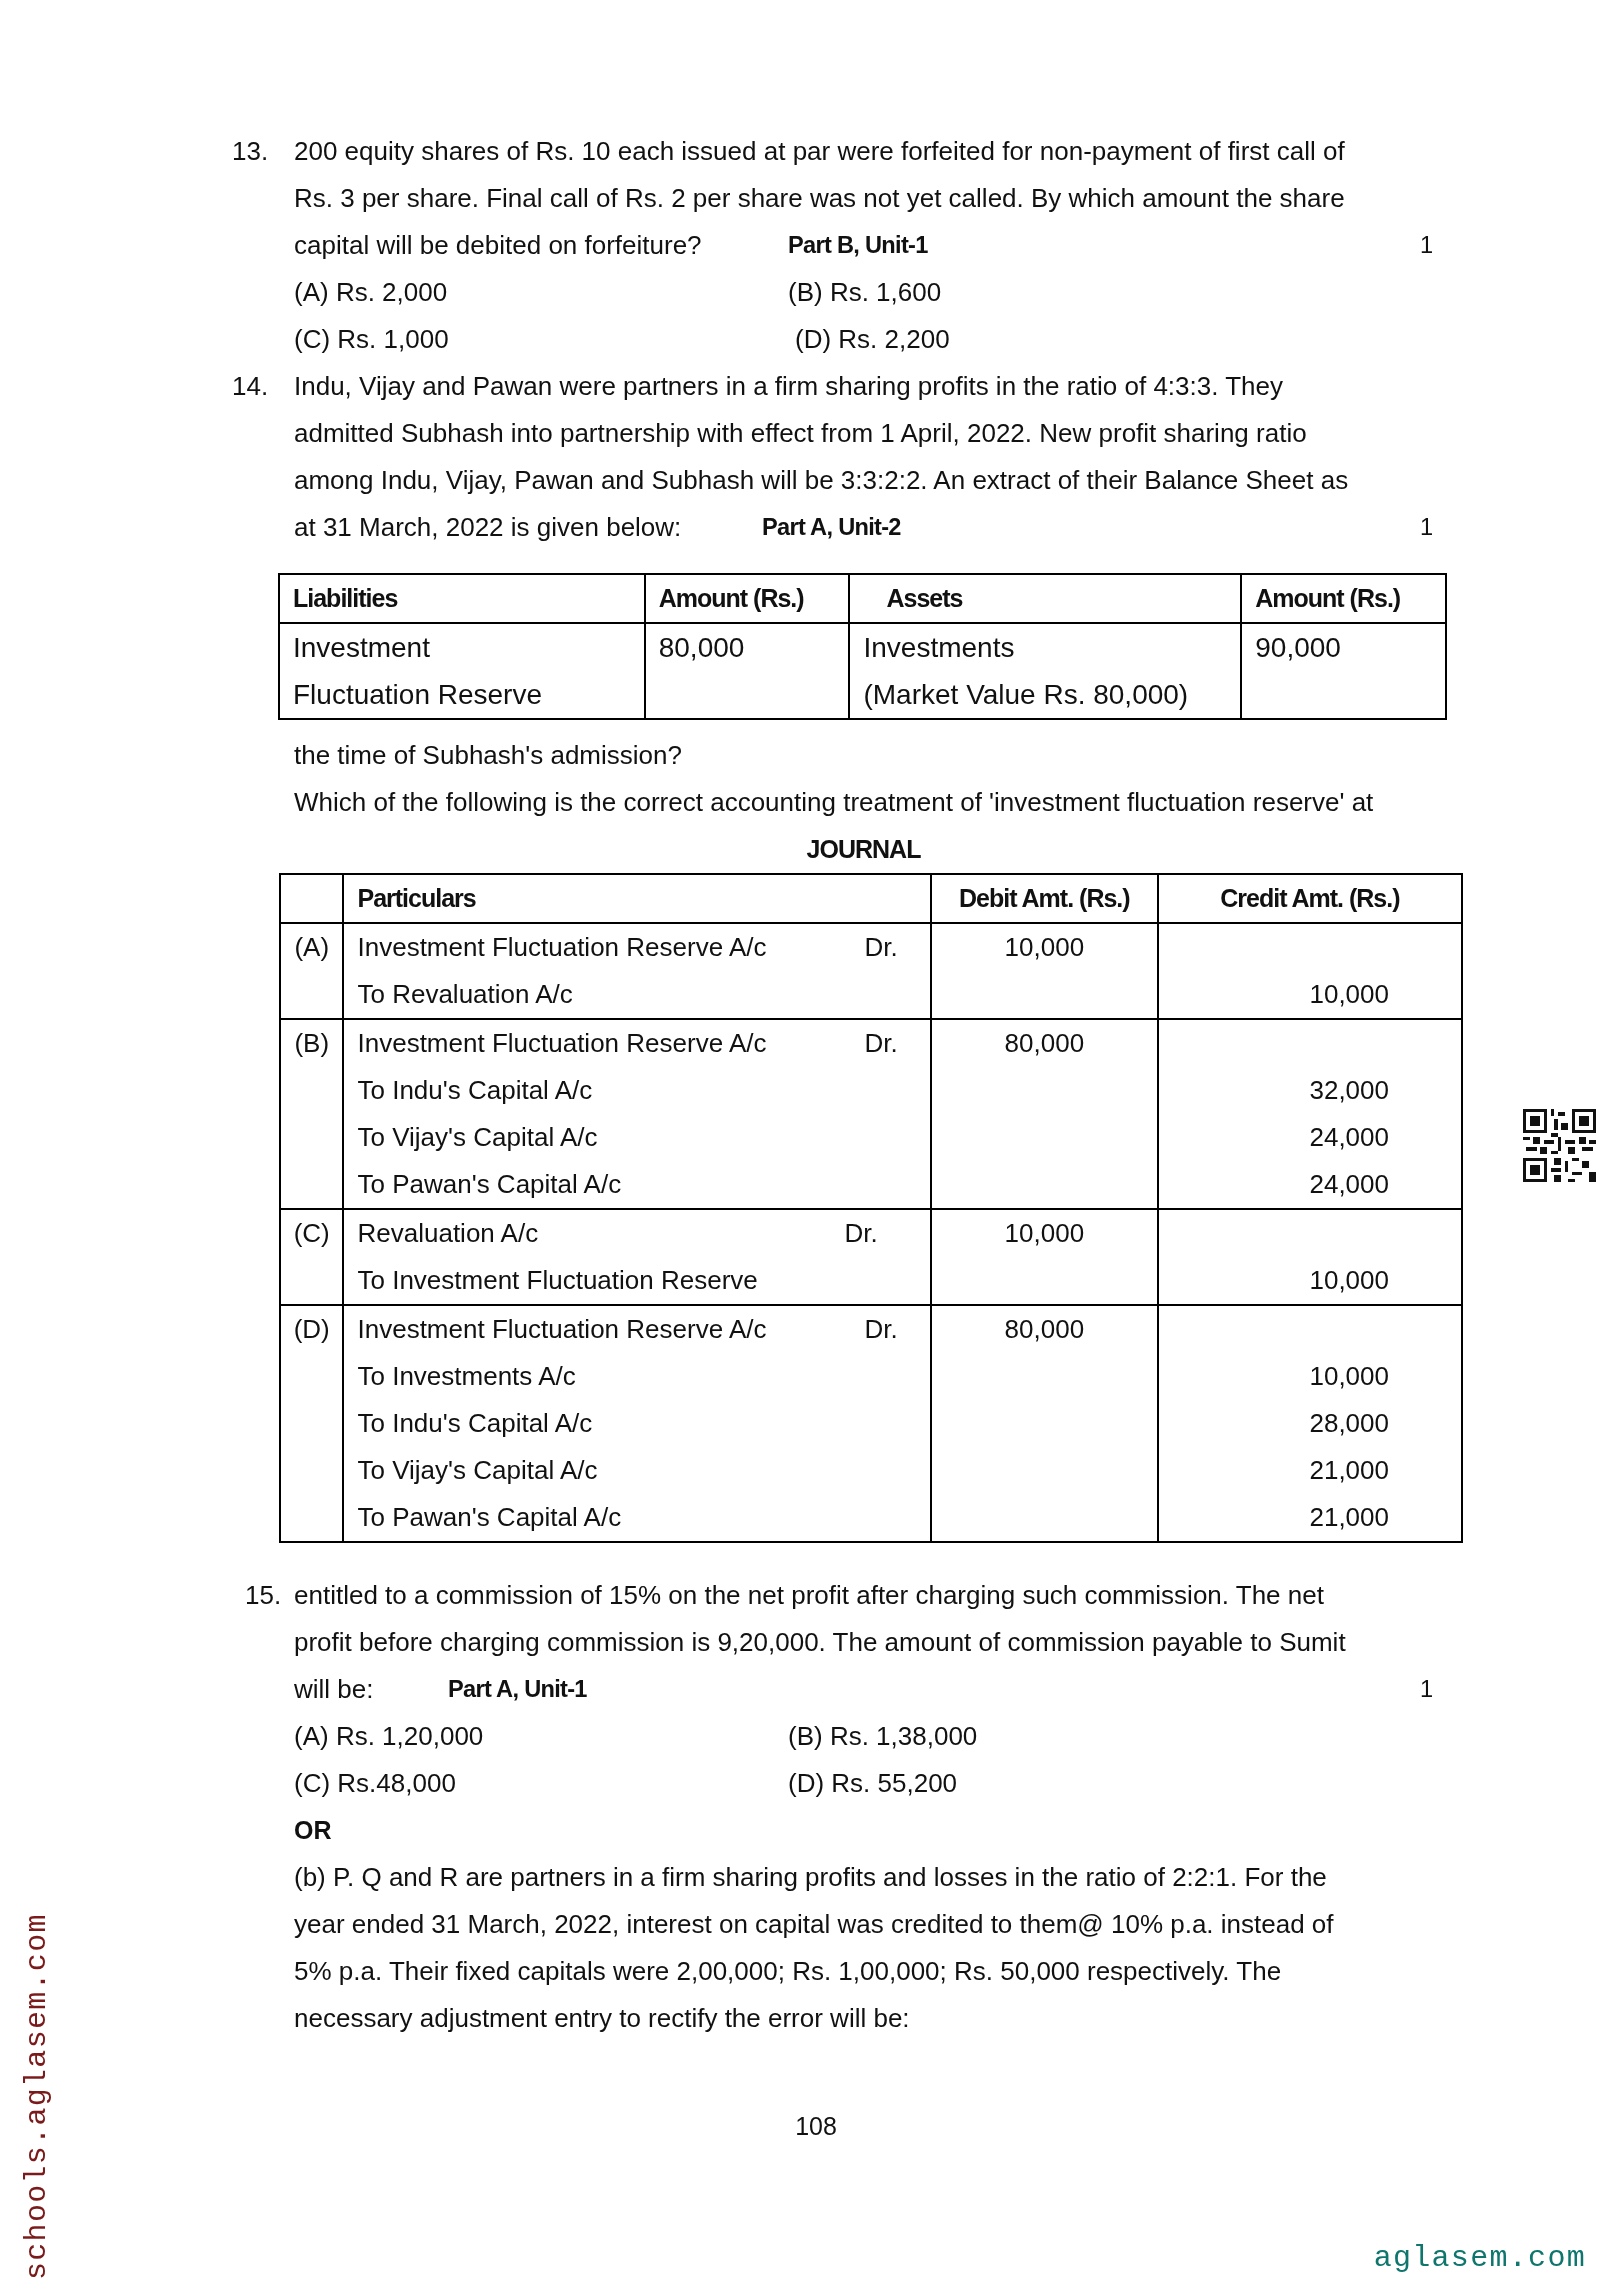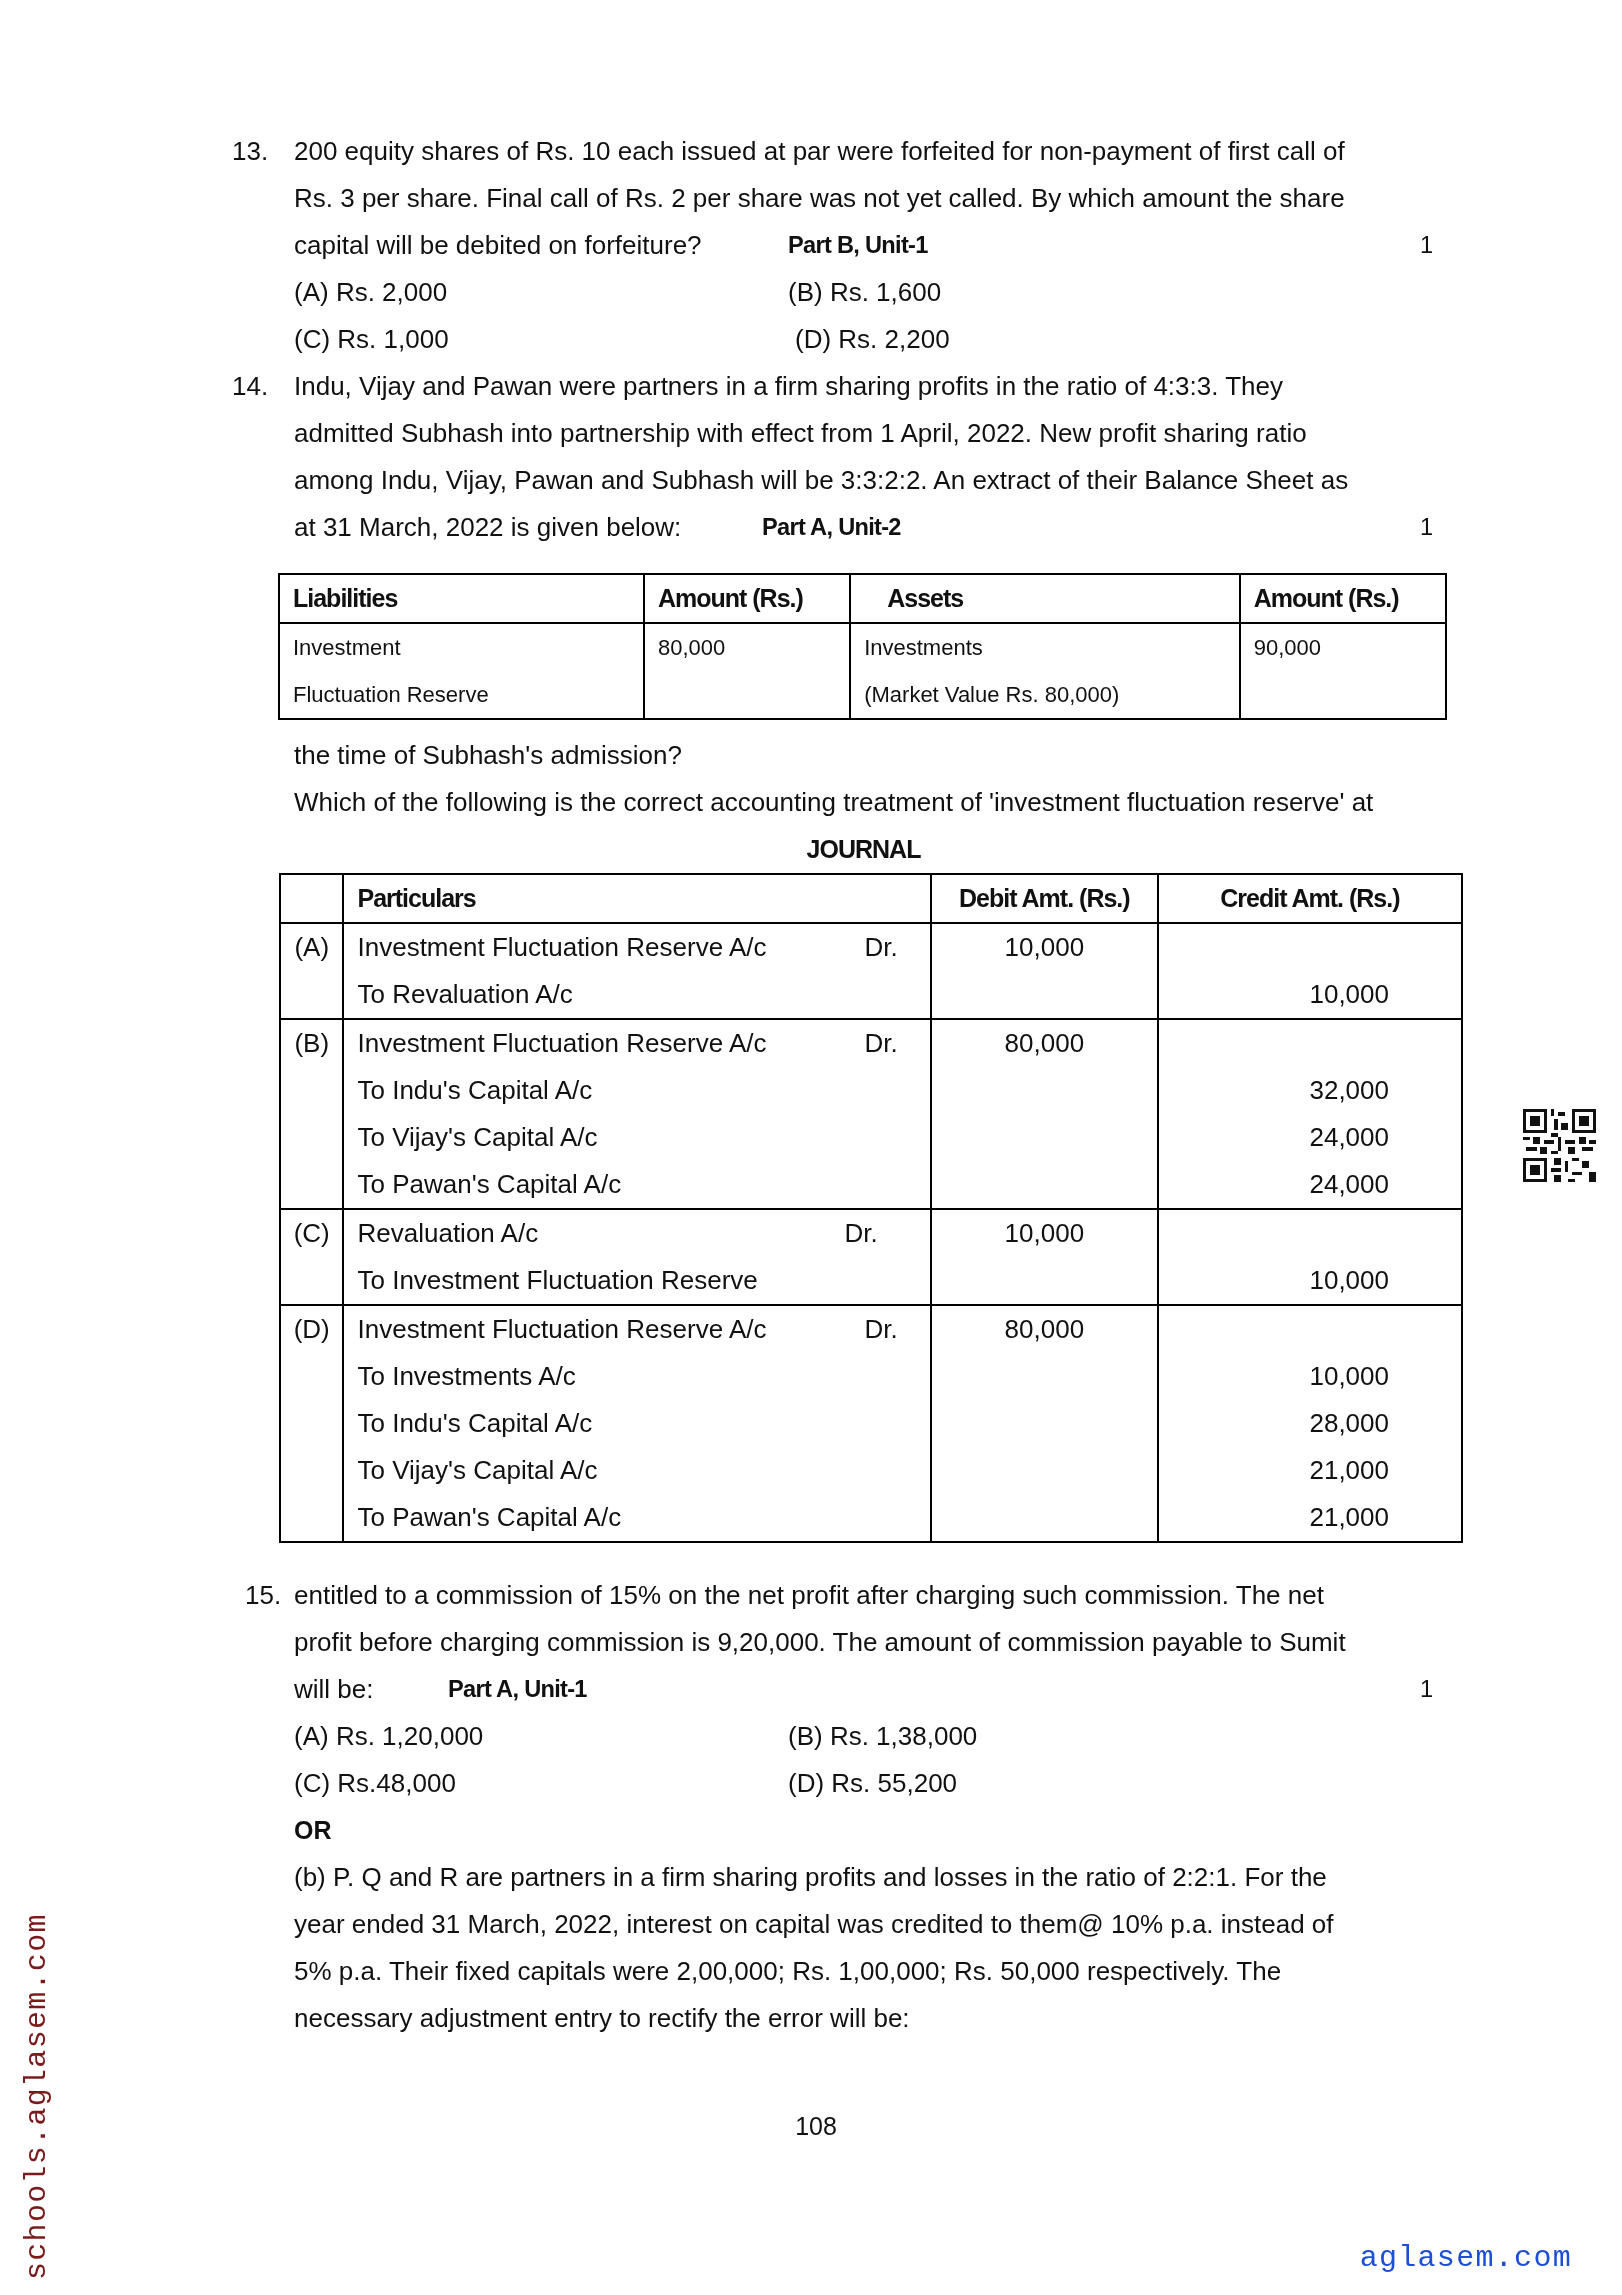--- a/index.html
+++ b/index.html
@@ -69,21 +69,21 @@
       left: 278px;
       top: 558px;
       width: 1169px;
       margin-top: 15px;
     }
     .bs-table th, .bs-table td {
       border: 2.6px solid #000;
       vertical-align: top;
       text-align: left;
       padding: 0 0 0 13px;
-      font-size: 22px;
+      font-size: 28px;
       line-height: 47px;
     }
     .bs-table th {
       font-weight: bold;
       font-size: 25px;
       letter-spacing: -1px;
       height: 47px;
     }
     .bs-table td {
       height: 94px;
@@ -158,25 +158,25 @@
       transform-origin: 0 0;
       transform: rotate(-90deg);
       font-family: "Liberation Mono", monospace;
       font-size: 30px;
       color: #7a1a1a;
       white-space: nowrap;
       letter-spacing: 1.3px;
     }
     .watermark-bottom {
       position: absolute;
-      right: 50px;
+      right: 36px;
       top: 2241px;
       font-family: "Liberation Mono", monospace;
       font-size: 30px;
-      color: #1d4ed8;
+      color: #0f766e;
       letter-spacing: 1.3px;
     }
     .qr {
       position: absolute;
       left: 1523px;
       top: 1109px;
       width: 73px;
       height: 73px;
     }
   </style>

